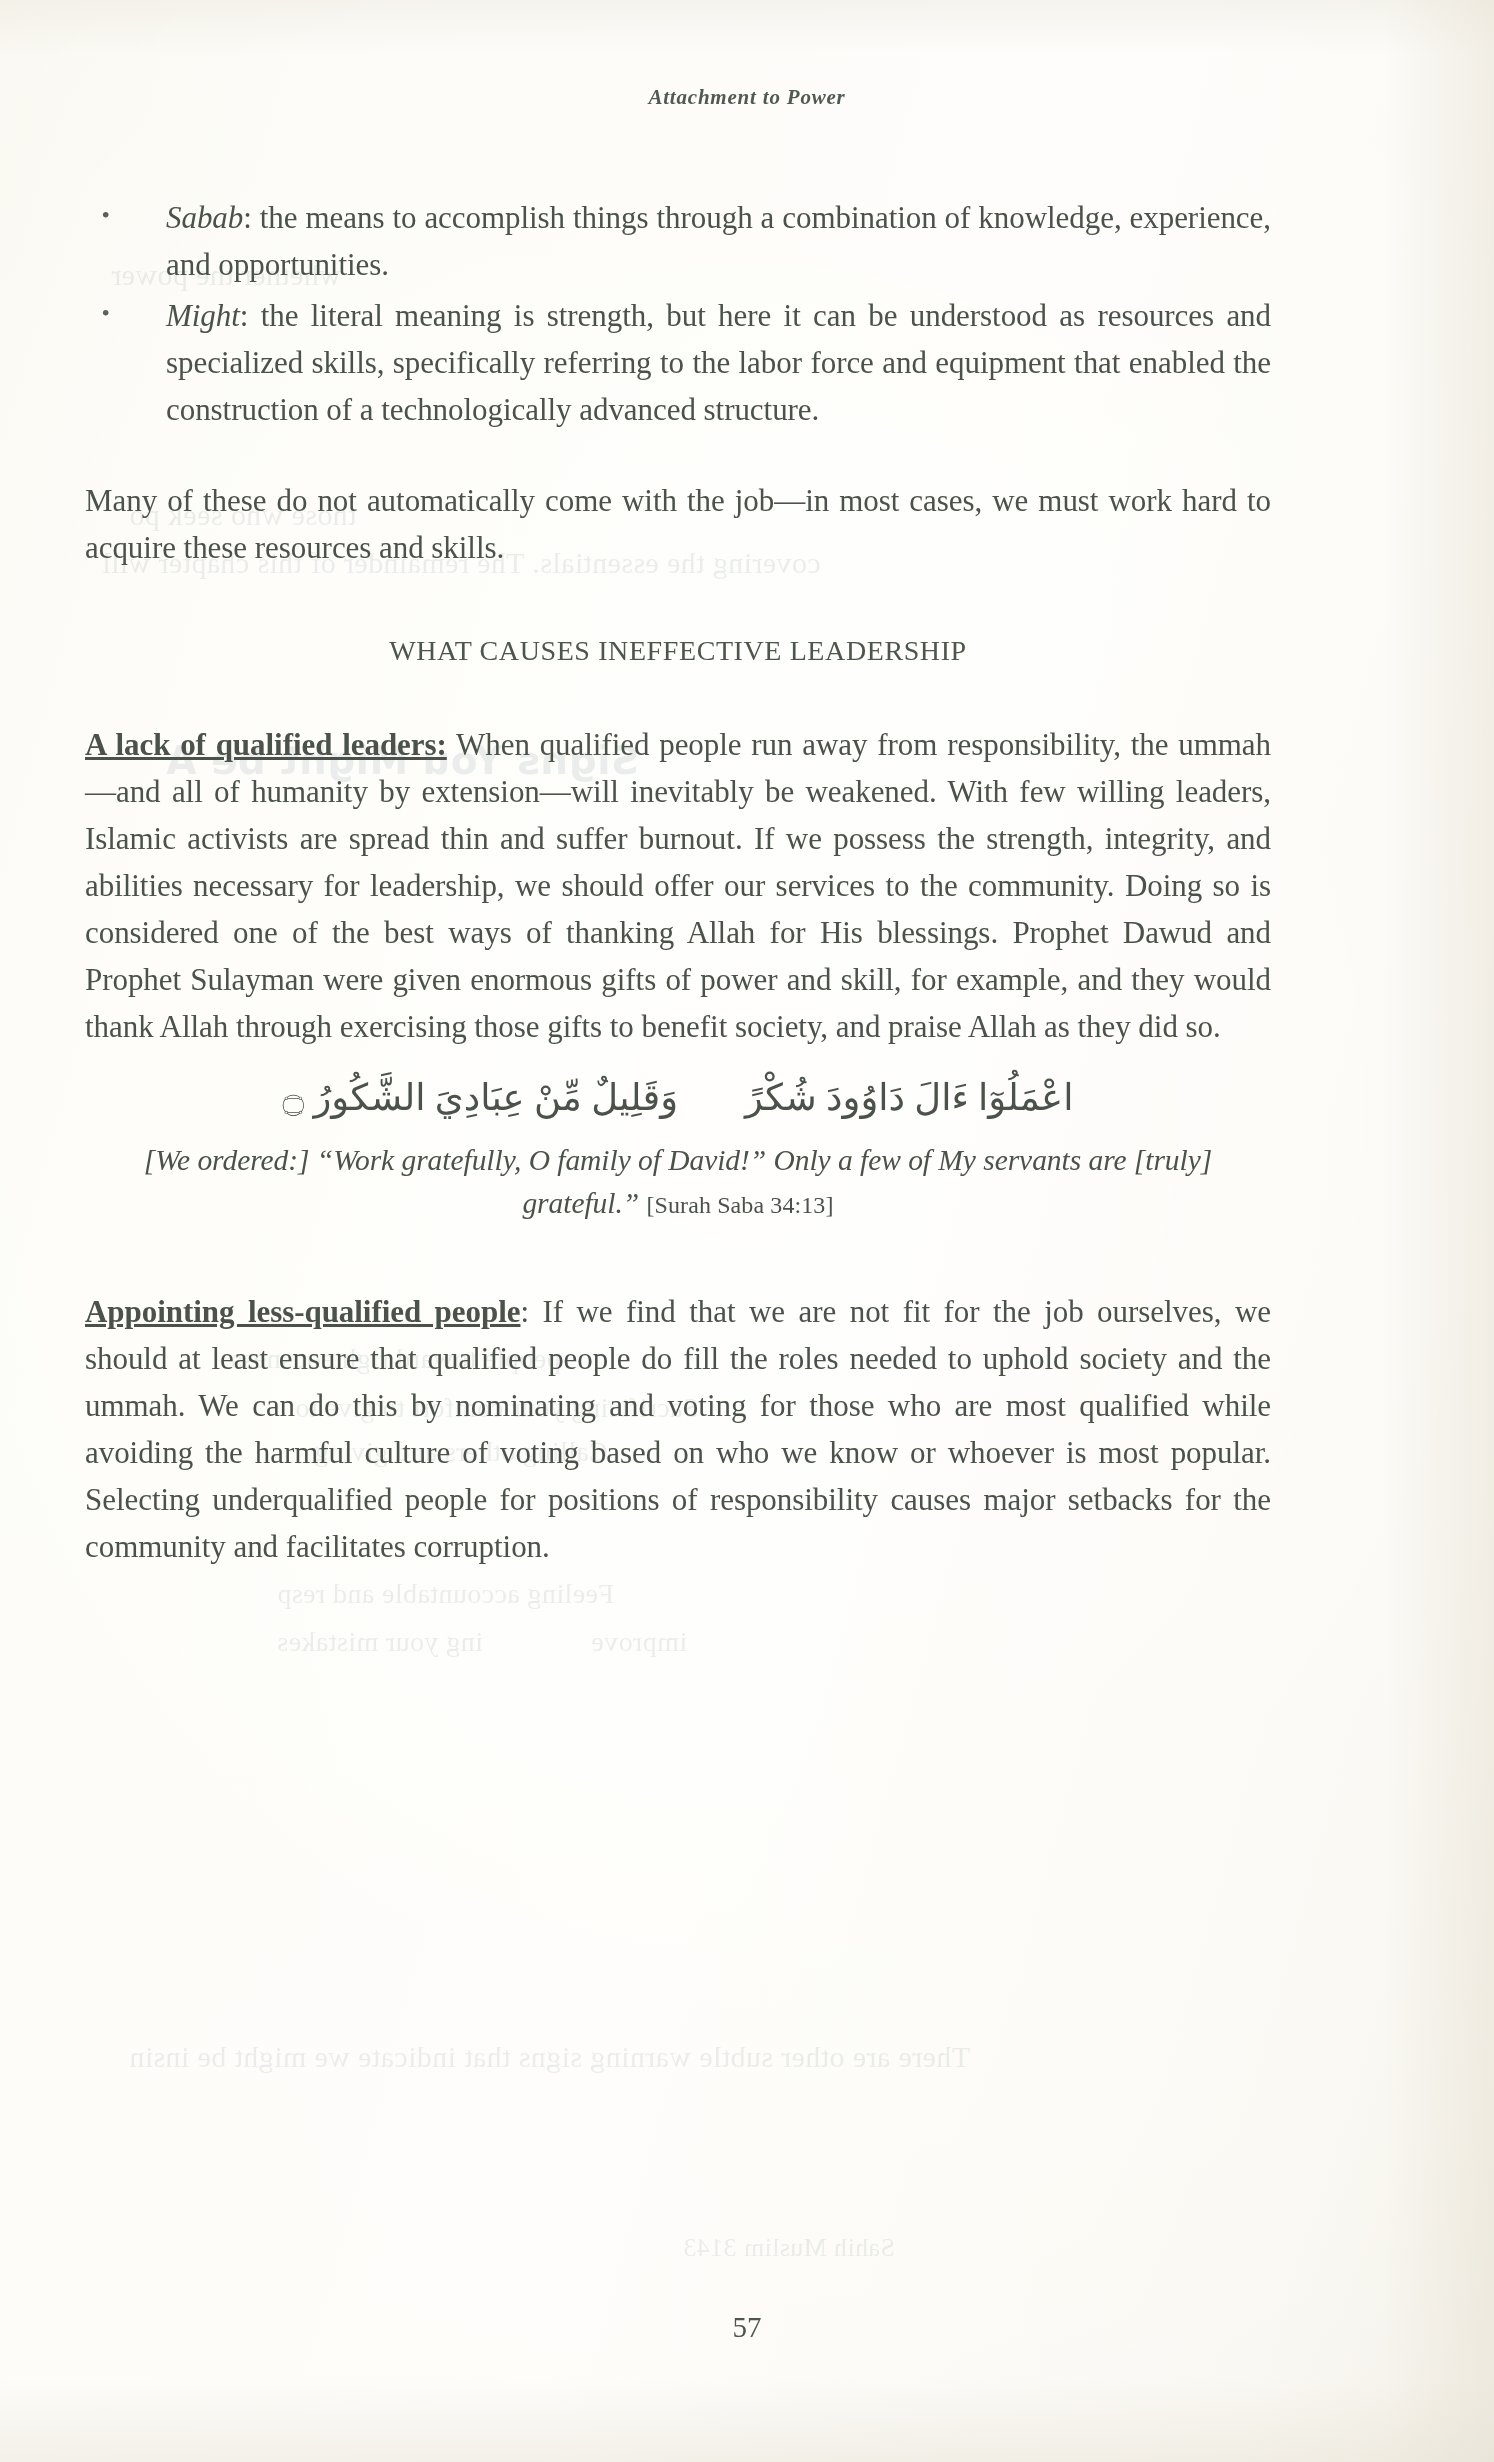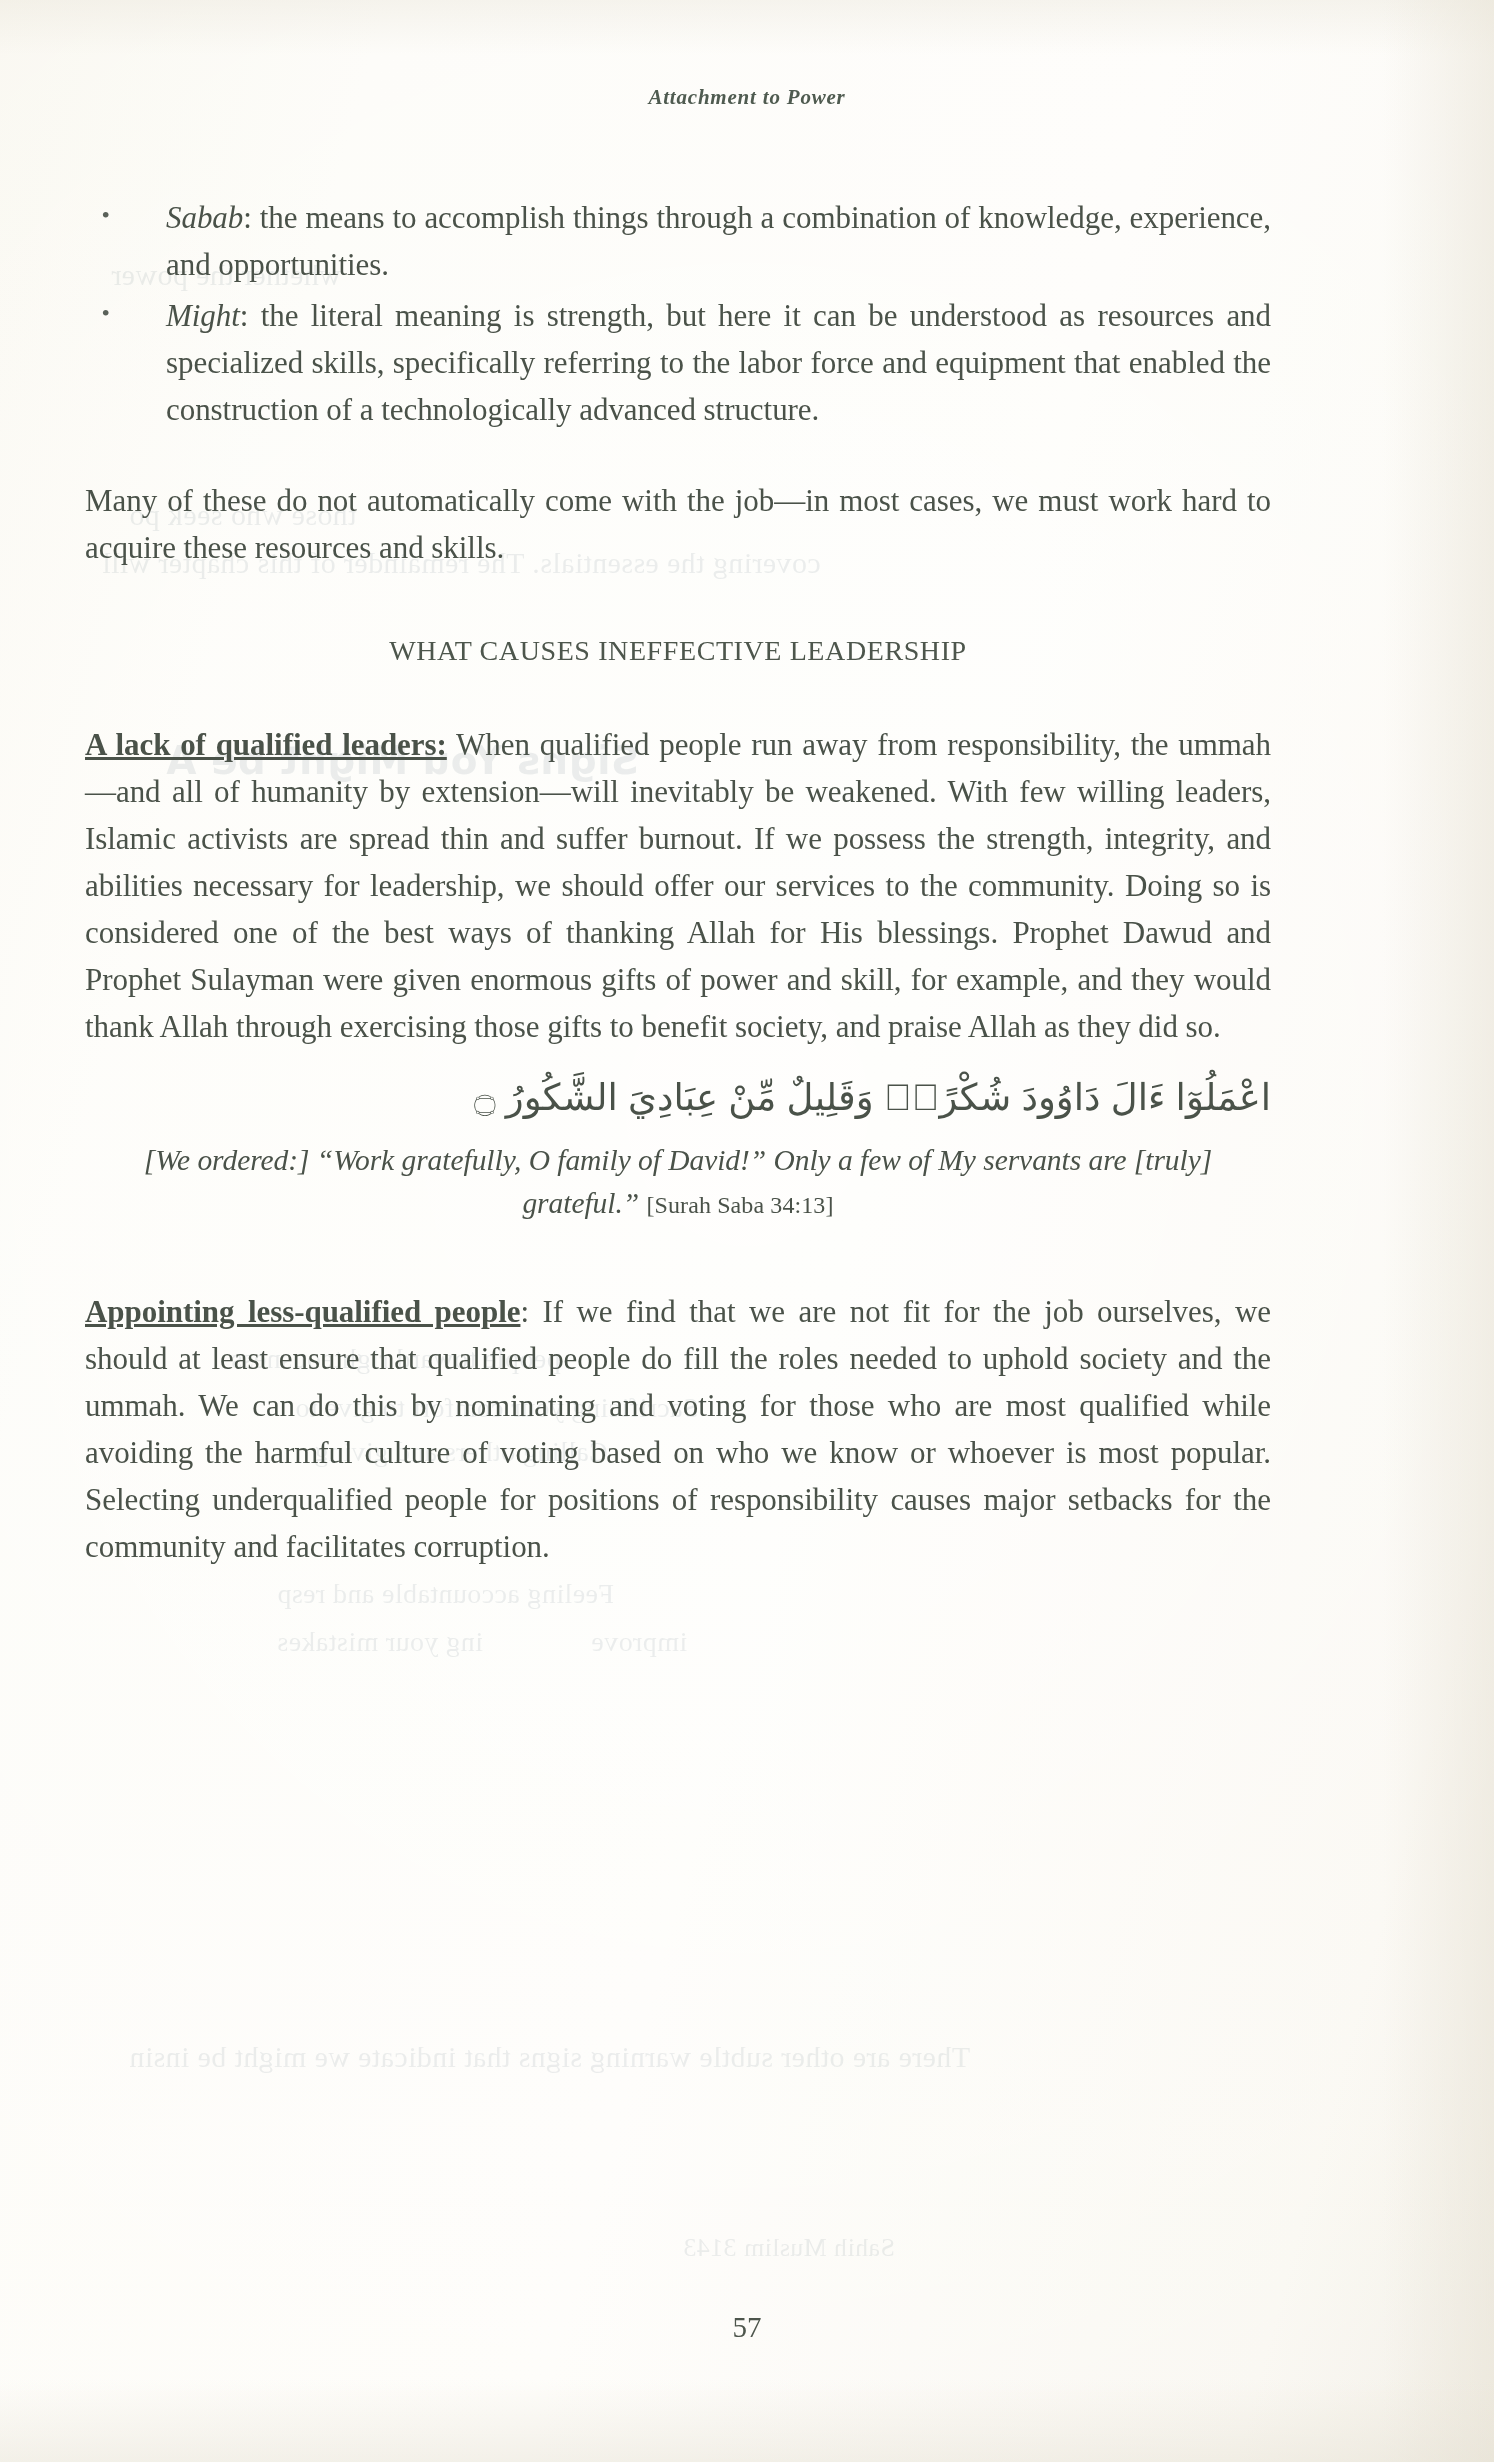--- a/index.html
+++ b/index.html
@@ -105,21 +105,22 @@
     line-height: 37px;
     color: #4d564c;
     text-align: center;
     font-weight: 400;
   }
 
   .lead { font-weight: bold; text-decoration: underline; }
 
   
   .ayah {
-    font-family: Liberation Sans, sans-serif;
+    text-align: center;
+    font-family: Liberation Serif, serif;
     font-size: 37px;
     line-height: 70px;
     direction: rtl;
     color: #4a5249;
     white-space: nowrap;
     letter-spacing: 0;
   }
   .ayah-wrap { padding: 13px 0 5.5px 0; }
 
   .translation {

